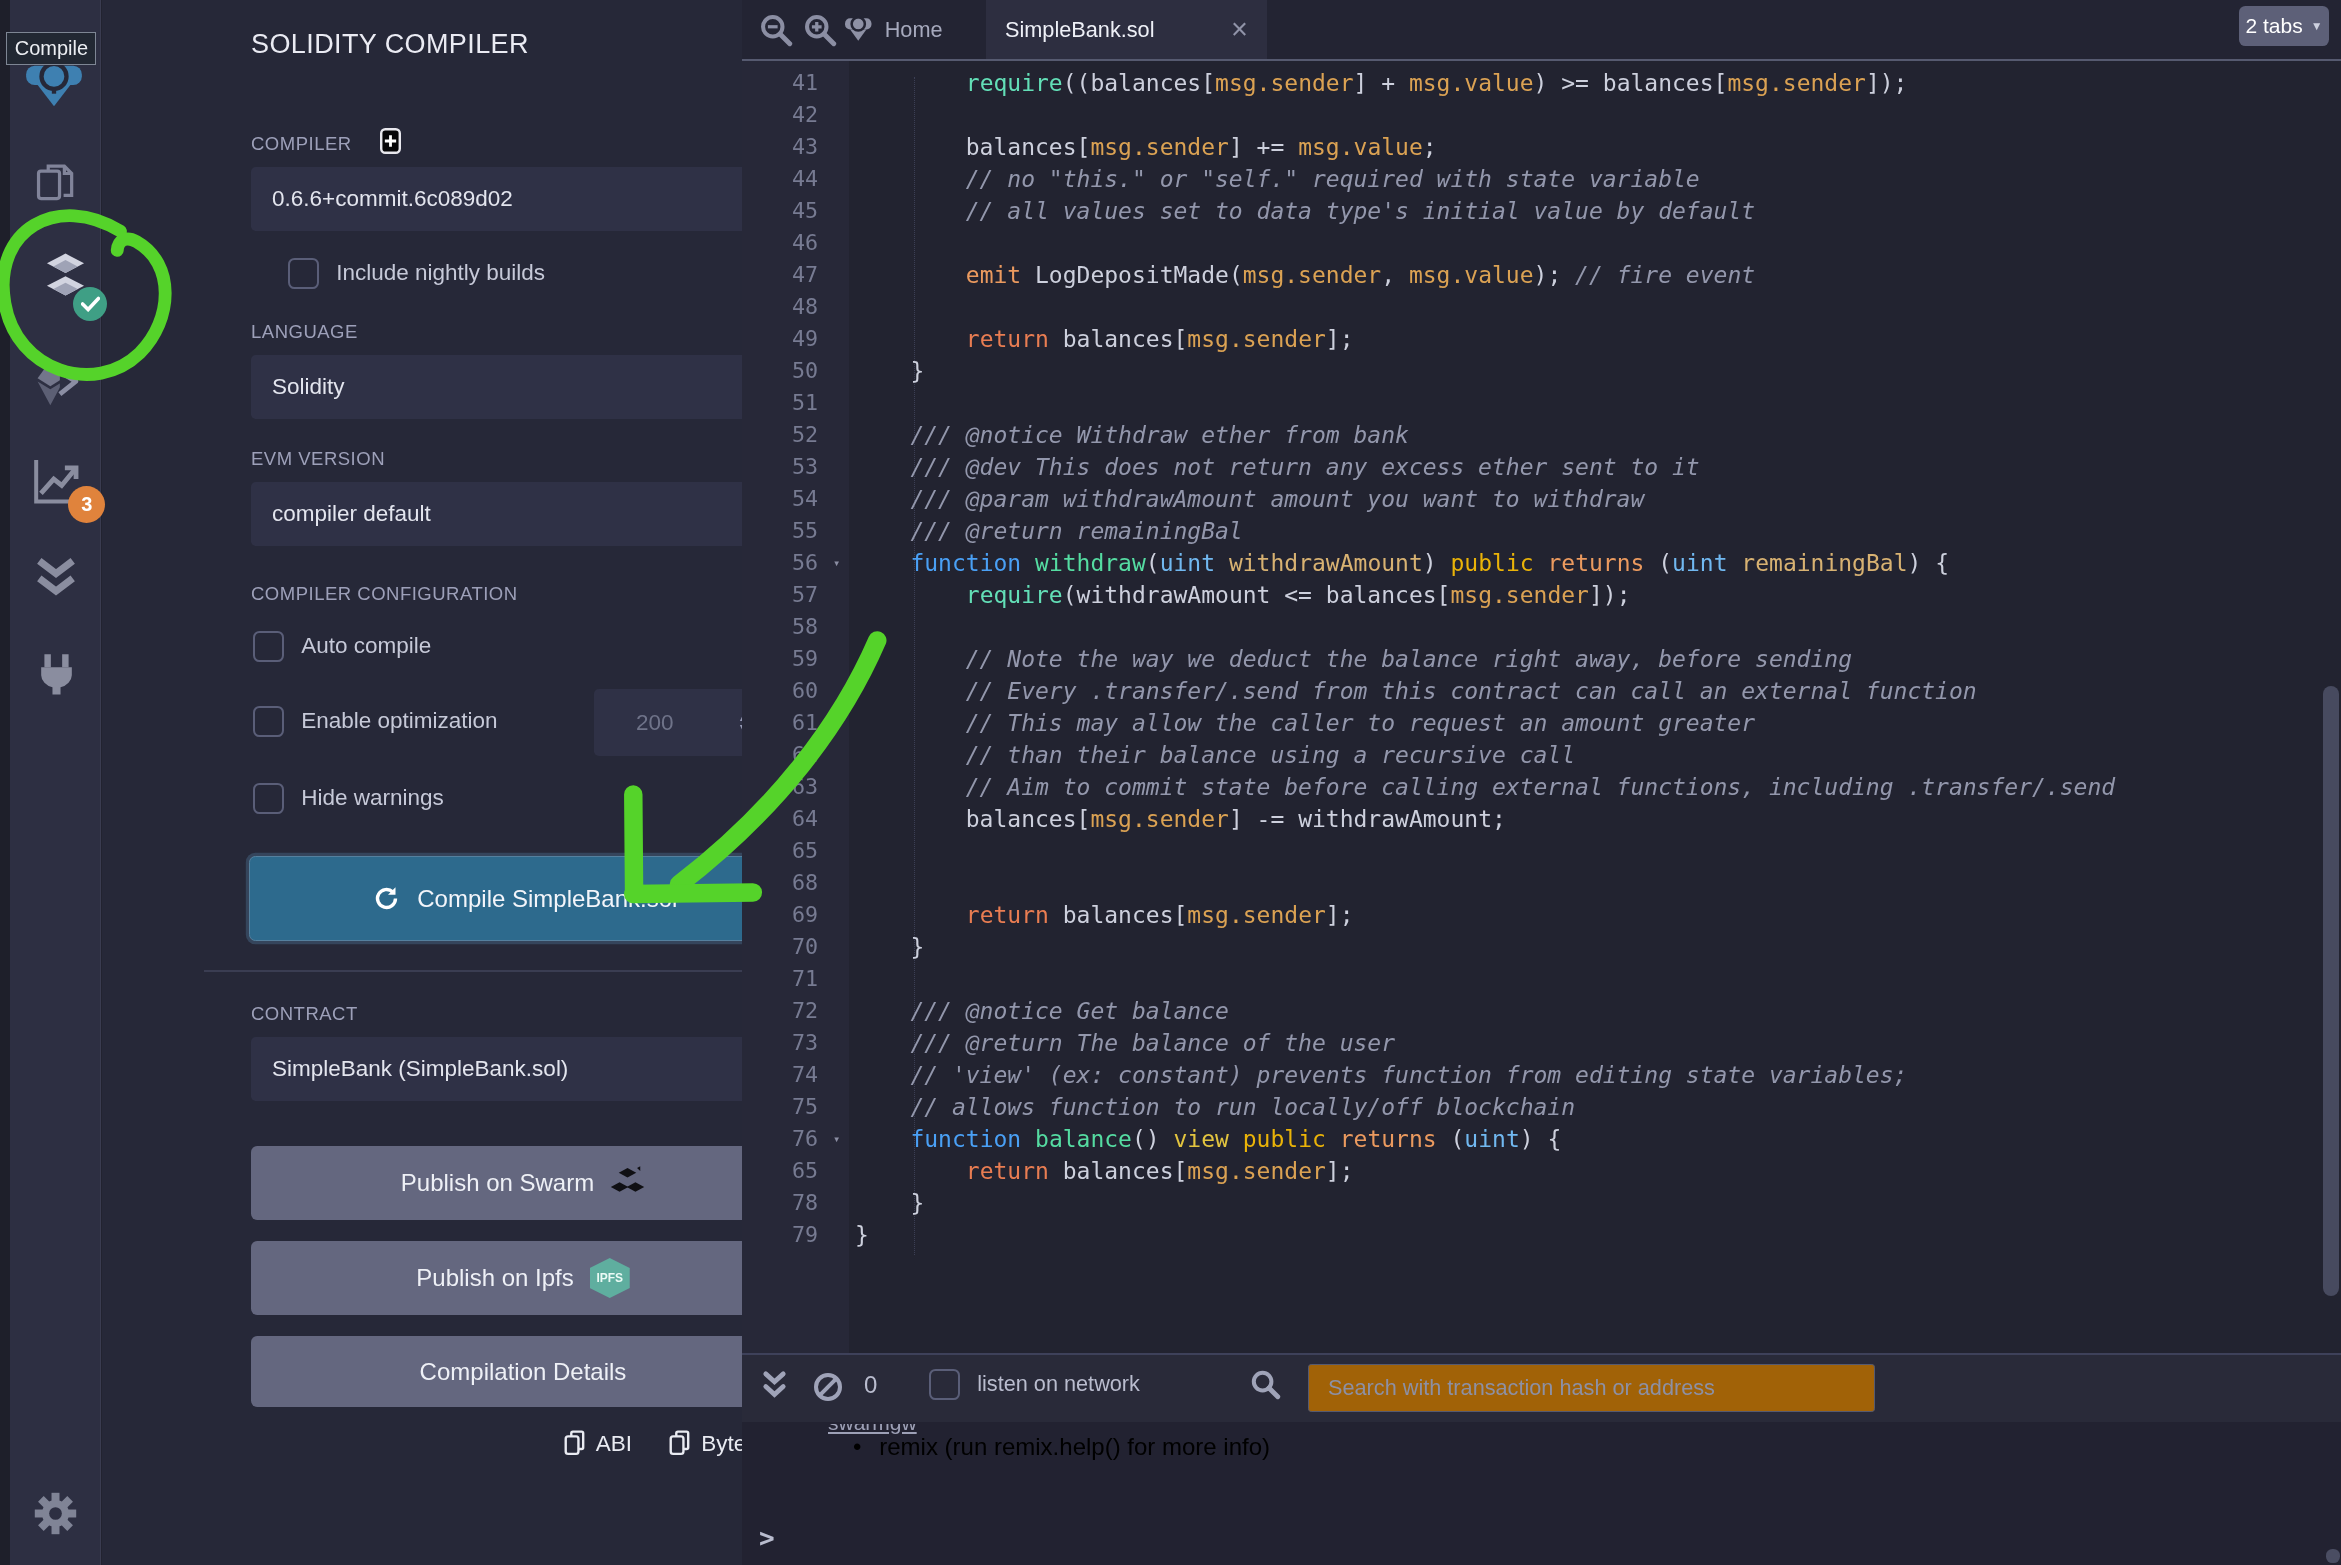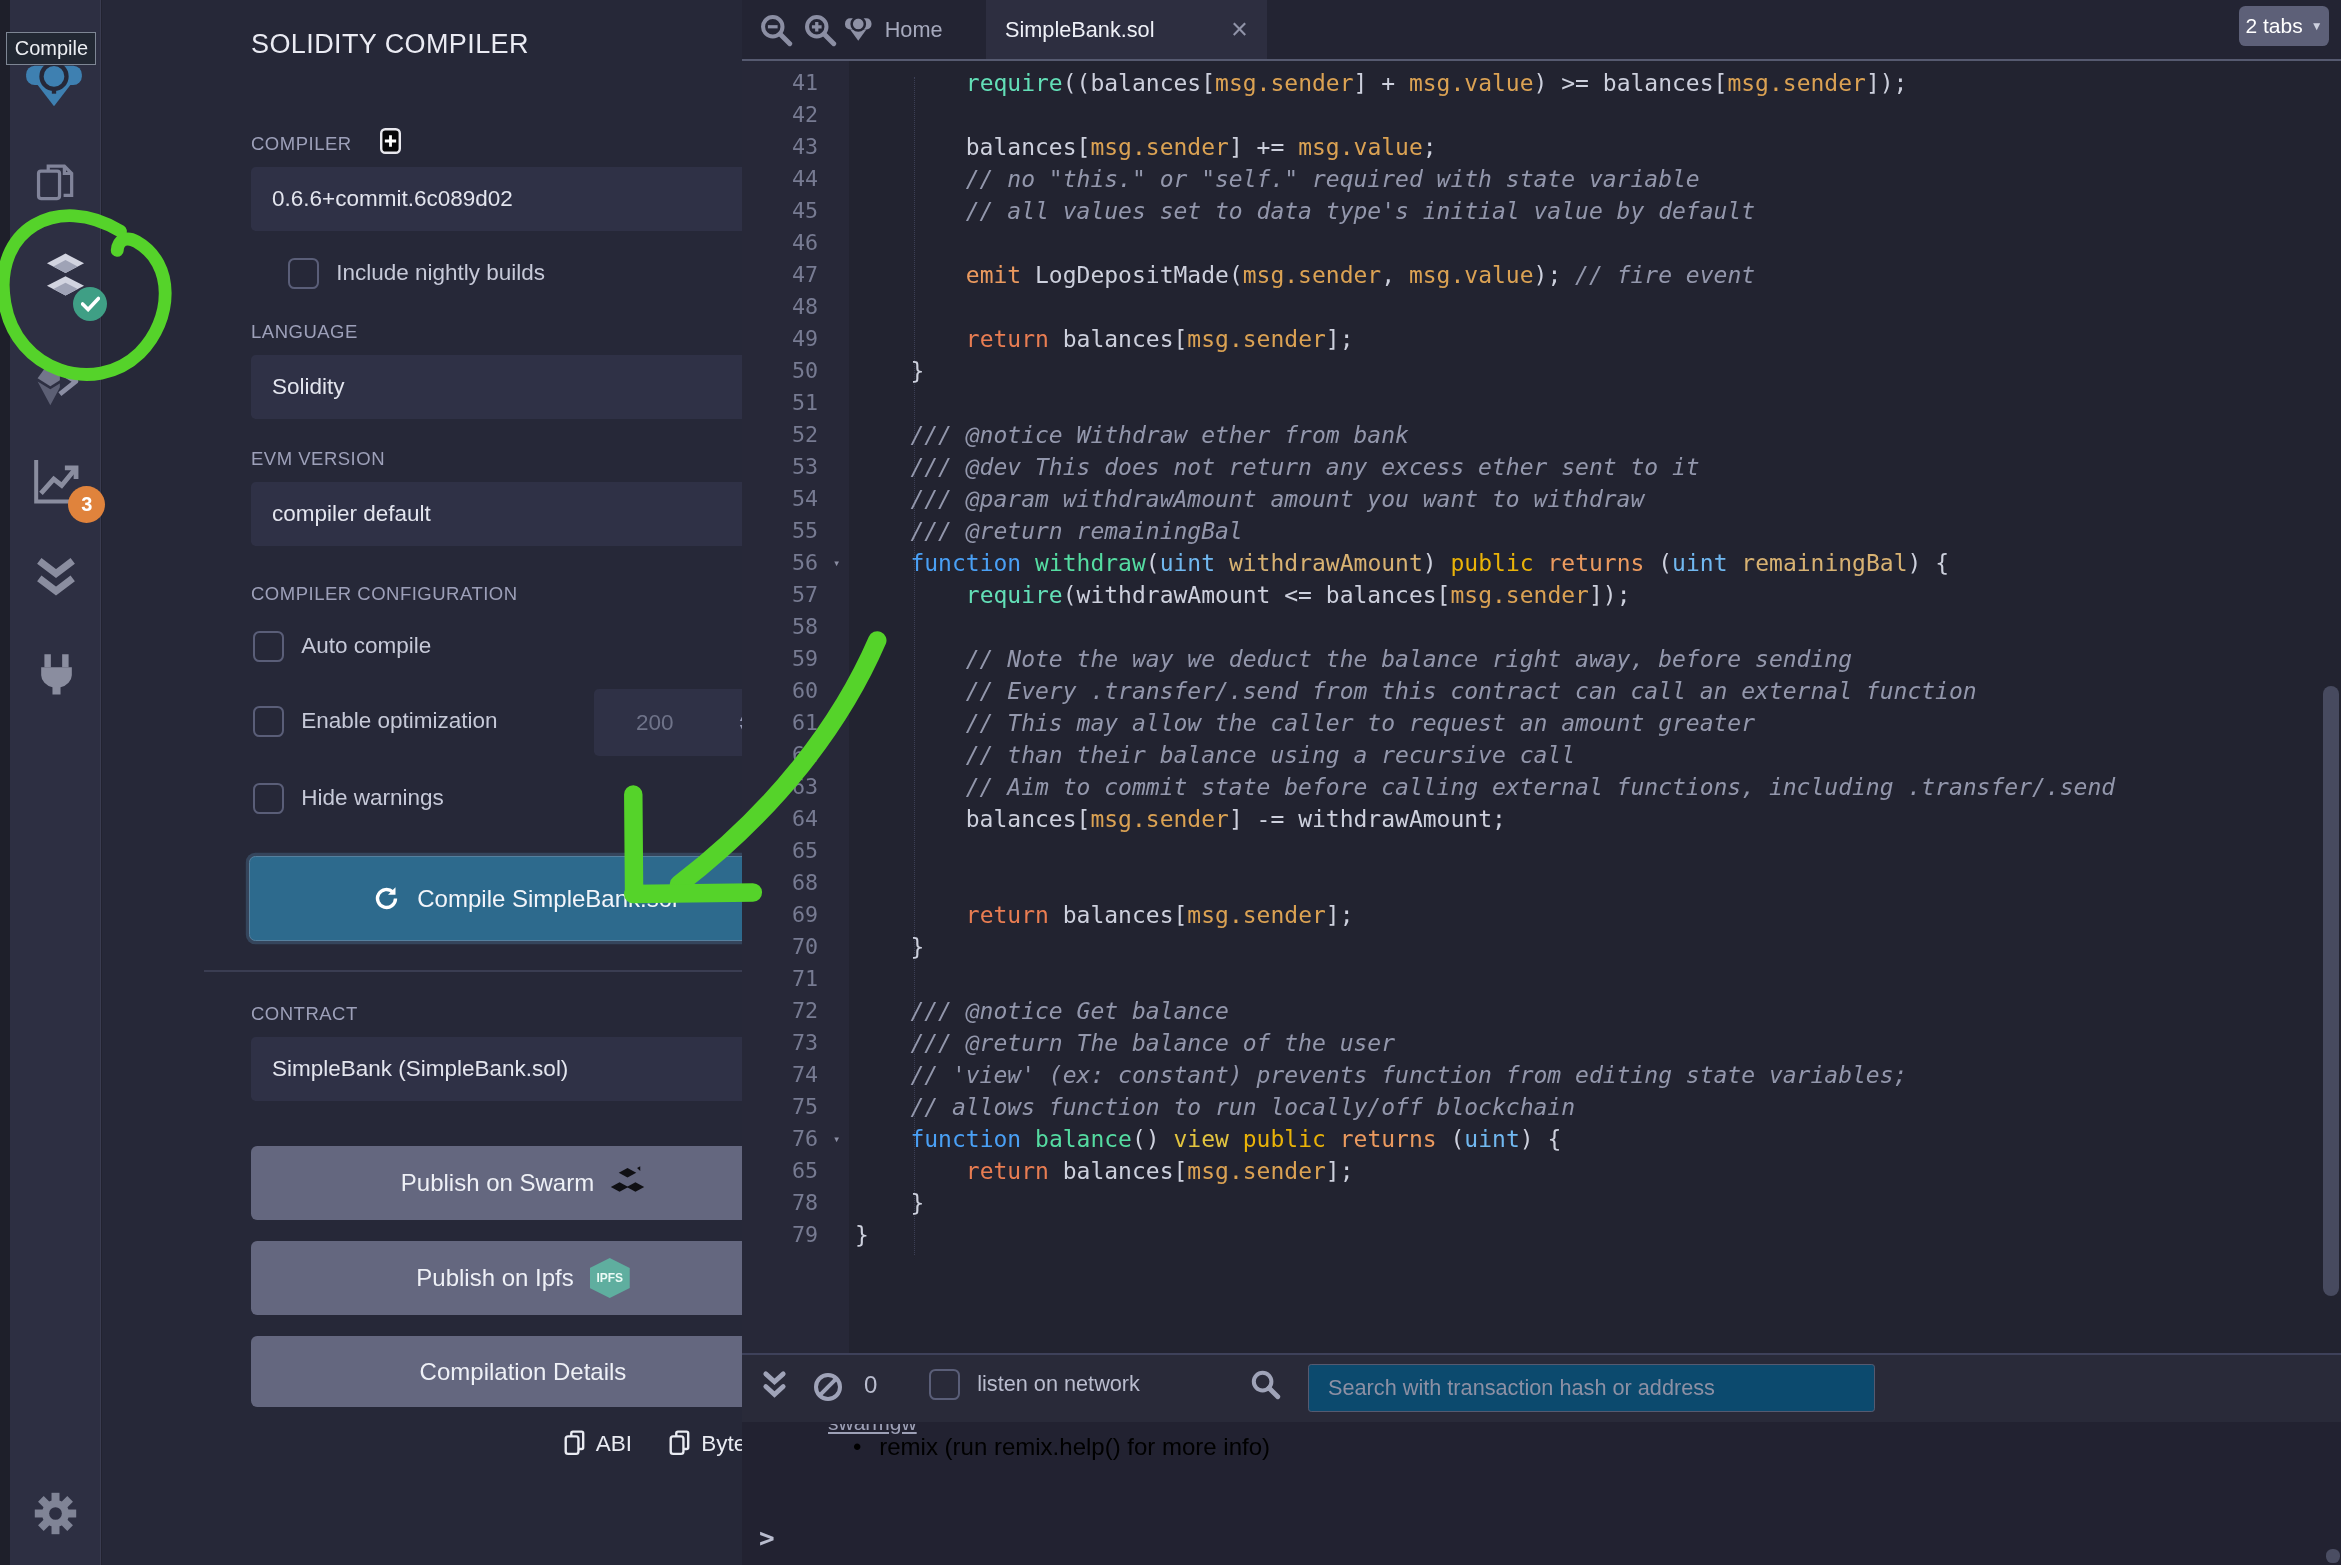--- a/index.html
+++ b/index.html
@@ -57,21 +57,21 @@
   #v-scroll{left:2323px;top:686px;width:16px;height:610px;background:#474a5f;border-radius:8px;}
   
   #term-border{left:742px;top:1353px;width:1600px;height:1.6px;background:#3e415a;}
   #term-header{left:742px;top:1355px;width:1600px;height:67px;background:#292a39;display:flex;align-items:center;}
   #term-body{left:742px;top:1422px;width:1600px;height:143px;background:#222231;
     font-family:"DejaVu Sans Mono",monospace;color:#a6a9bf;}
   #term-zero{position:absolute;left:864px;top:1371px;font-size:24px;color:#b9bcce;}
   #listen-row{position:absolute;left:929px;top:1369px;display:flex;align-items:center;cursor:pointer;}
   #listen-row .chk{width:30.5px;height:30.5px;}
   #listen-row .chk-label{font-size:21.7px;color:#b9bcce;}
-  #term-search{position:absolute;left:1308px;top:1364px;width:567px;height:48px;background:#0c4a6e;
+  #term-search{position:absolute;left:1308px;top:1364px;width:567px;height:48px;background:#a16207;
     border:1.6px solid #565a70;border-radius:3.2px;box-sizing:border-box;color:#c7cad8;font-size:21.7px;
     padding:0 19px;font-family:"Liberation Sans",sans-serif;outline:none;}
   #term-search::placeholder{color:#8d90a4;}
   #swarm-clip{position:absolute;left:828px;top:1424px;width:144px;height:13px;overflow:hidden;}
   #swarm-clip span{position:relative;top:-13px;font-size:21px;text-decoration:underline;color:#9da0b6;}
   #term-log{position:absolute;left:853px;top:1433px;font-size:24px;}
   #term-prompt{position:absolute;left:759px;top:1523px;font-size:26px;color:#b9bcce;font-weight:bold;
     font-family:"DejaVu Sans Mono",monospace;}
   #term-corner{position:absolute;left:2326px;top:1549px;width:14.4px;height:14.4px;background:#4a4d62;border-radius:6.4px;}
   #annotation{left:0;top:0;width:2342px;height:1565px;pointer-events:none;z-index:50;}

